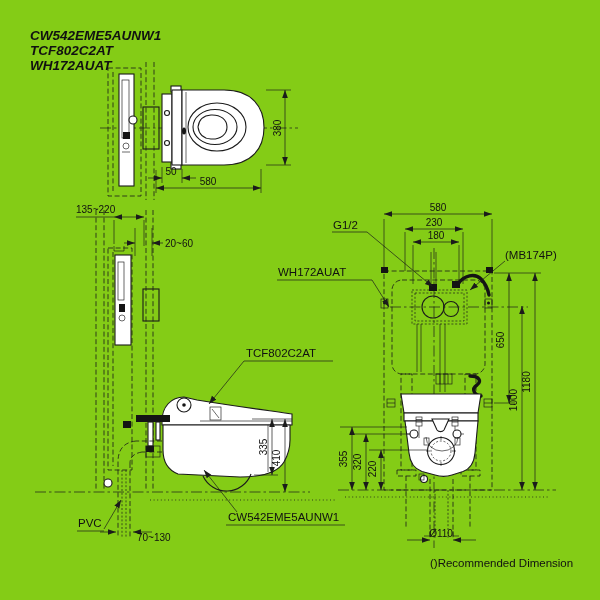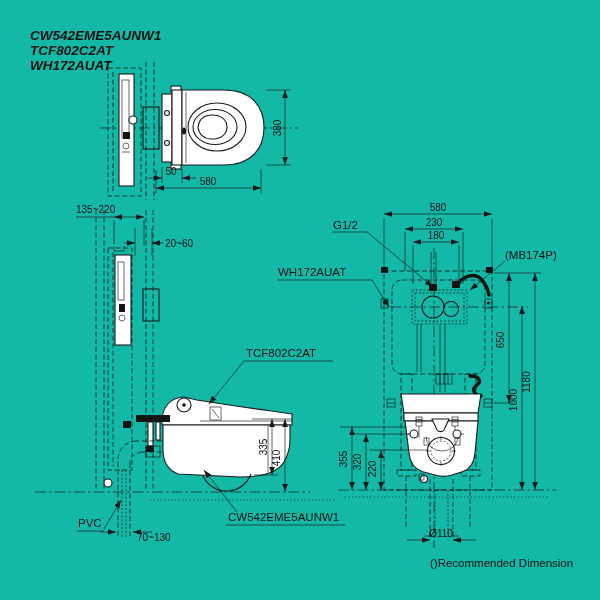--- a/index.html
+++ b/index.html
@@ -1,16 +1,16 @@
 <!DOCTYPE html>
 <html><head>
 <meta charset="utf-8">
 <style>
   html,body{margin:0;padding:0;background:#ffffff;}
-  #stage{position:relative;width:600px;height:600px;background:#14b8a6;overflow:hidden;
+  #stage{position:relative;width:600px;height:600px;background:#84cc16;overflow:hidden;
          font-family:"Liberation Sans", sans-serif;}
   svg{display:block;}
   text{fill:#111;font-family:"Liberation Sans", sans-serif;}
   .dim{font-size:10px;}
   .lbl{font-size:11.5px;}
   .title{font-size:13.5px;font-style:italic;font-weight:600;}
   .note{font-size:11.5px;}
   .s  {stroke:#1b1b1b;stroke-width:1.1;fill:none;}
   .sw {stroke:#1b1b1b;stroke-width:1.1;fill:#fff;}
   .thin{stroke:#1b1b1b;stroke-width:.65;fill:none;}

